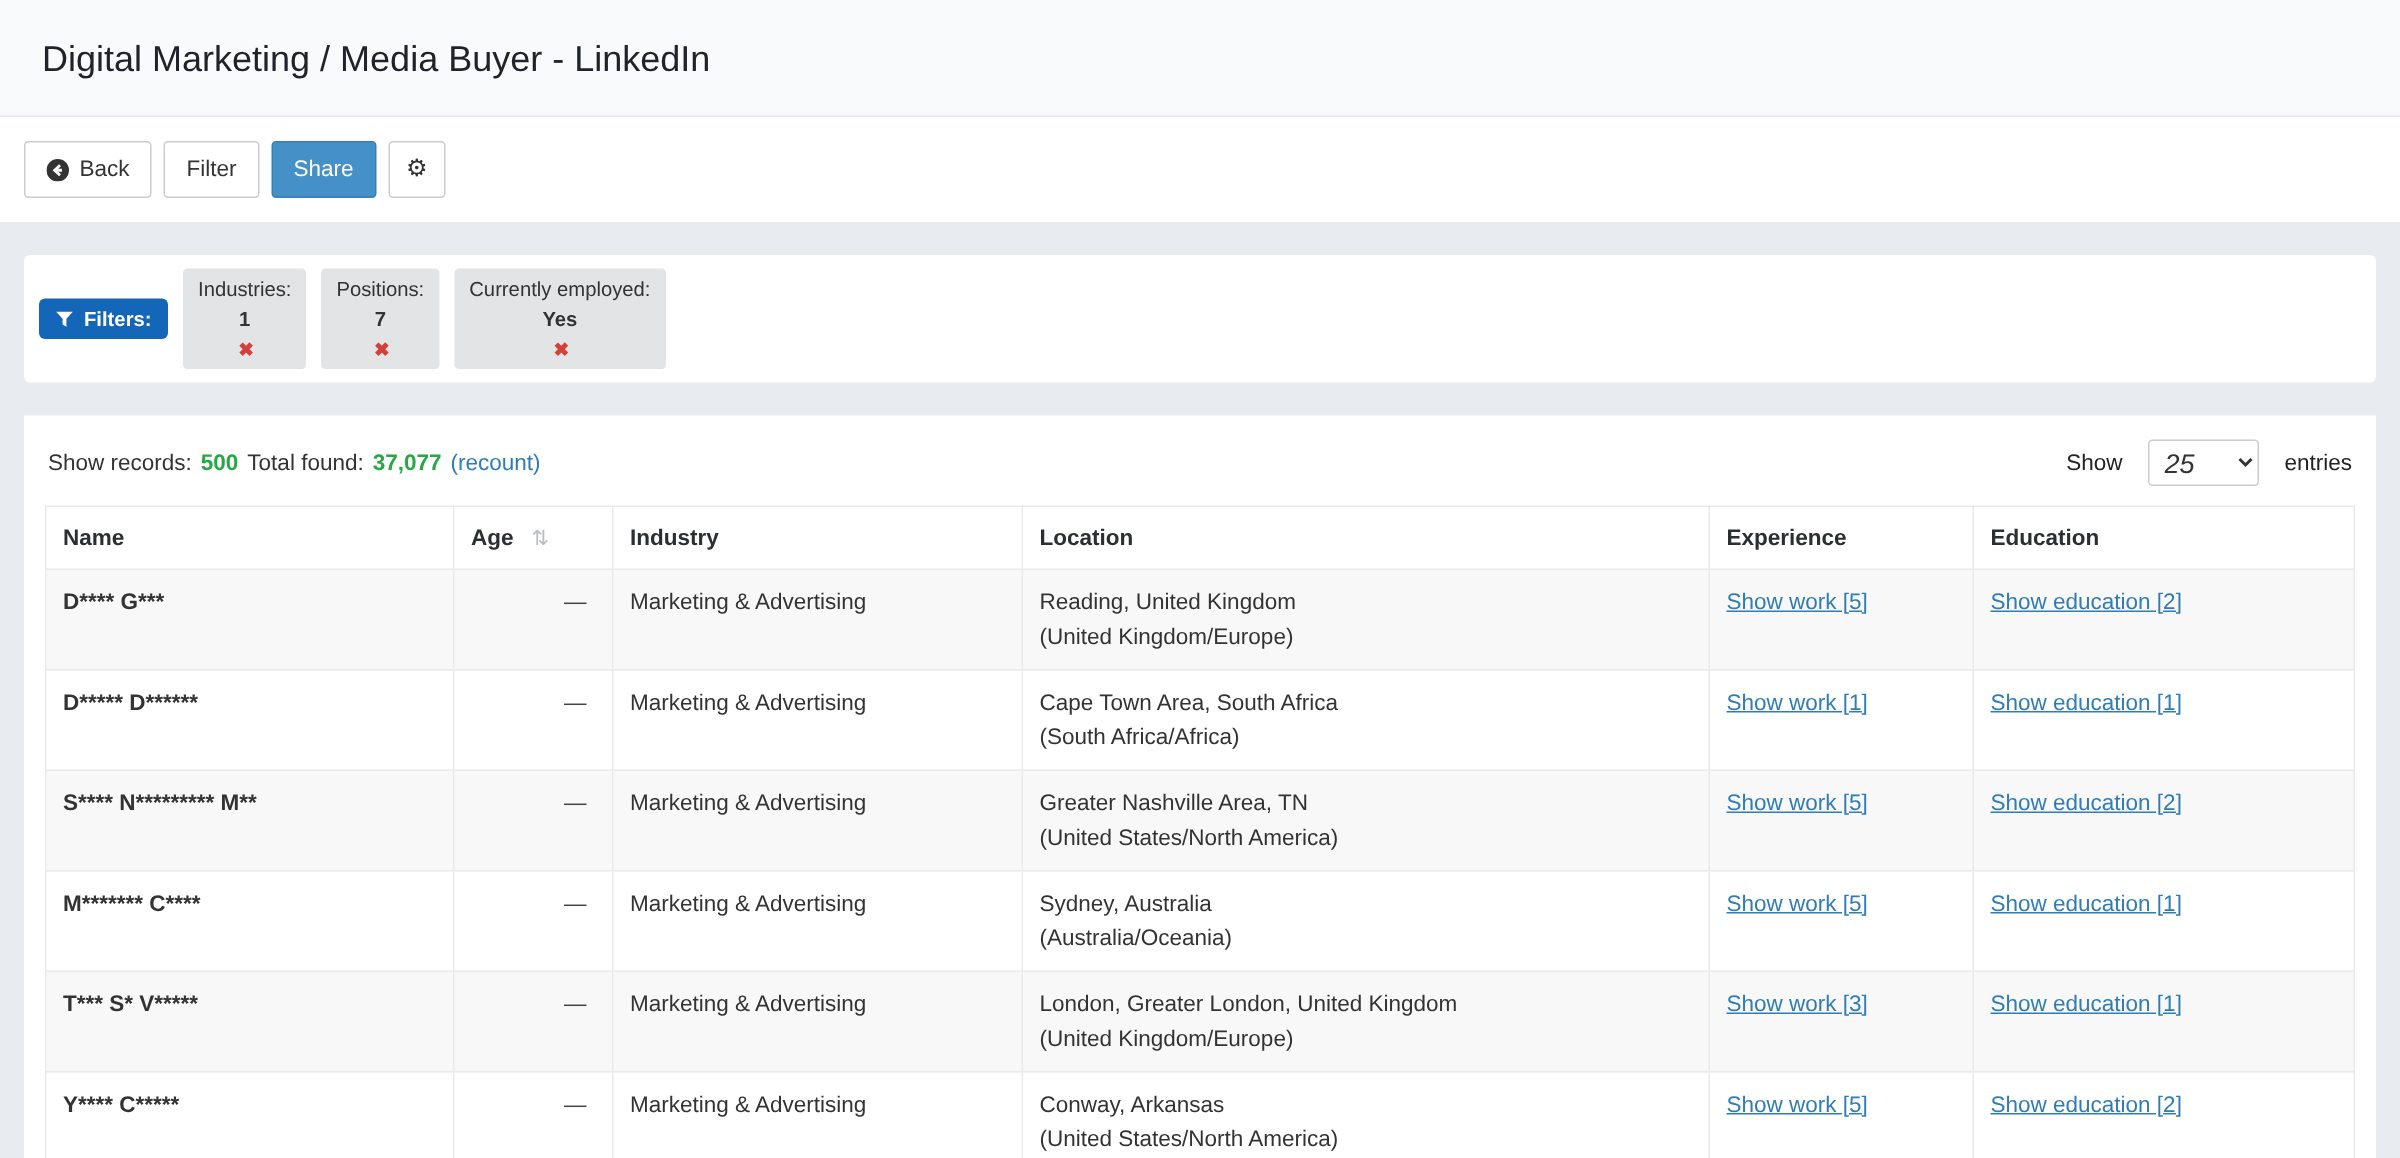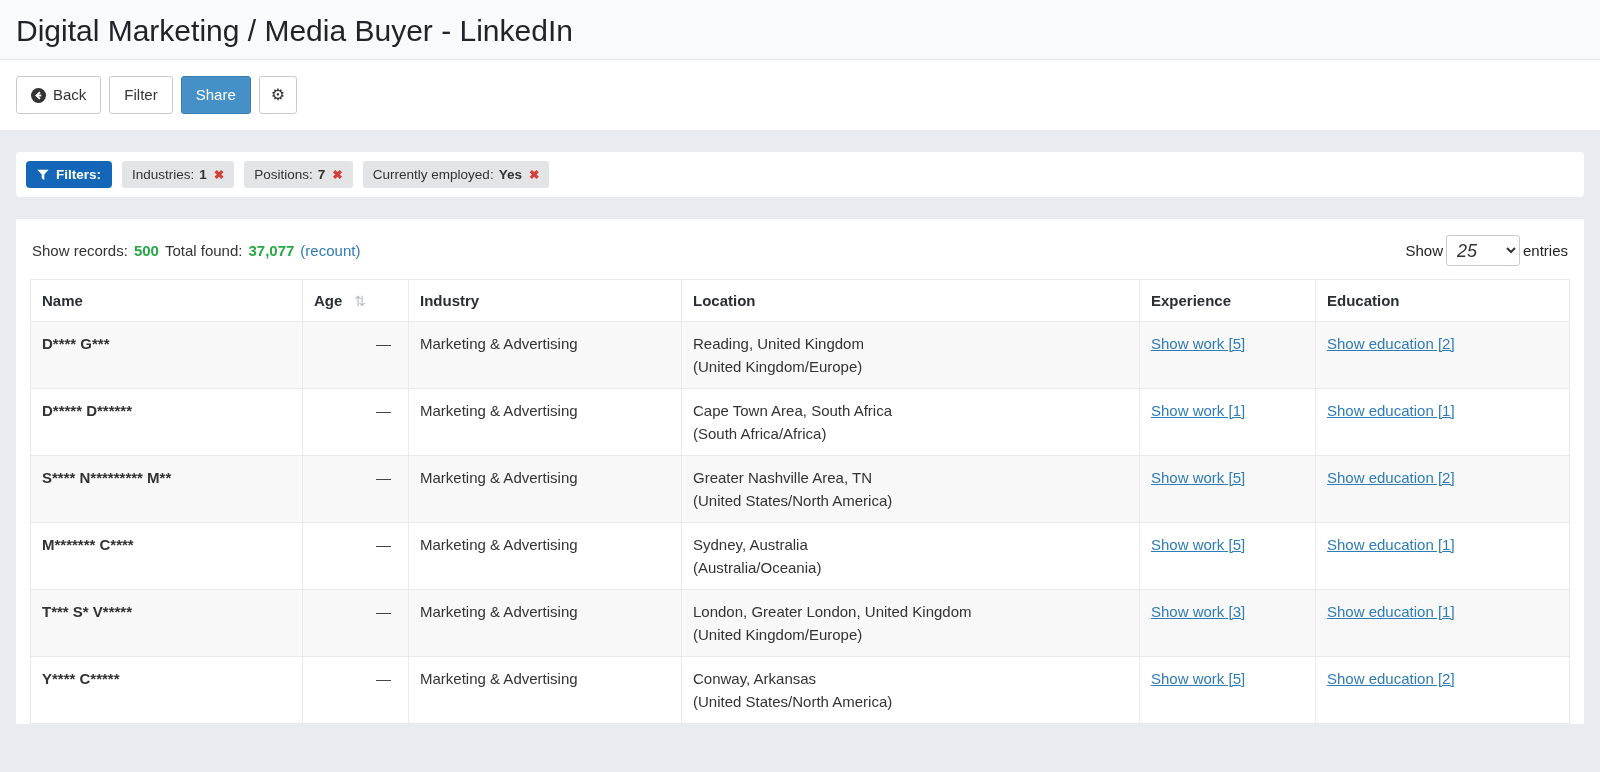--- a/index.html
+++ b/index.html
@@ -5,21 +5,21 @@
   * { box-sizing: border-box; }
   html,body { margin:0; padding:0; }
   body {
     width:1600px; height:772px; overflow:hidden;
     background:#e8ecf1;
     font-family:"Liberation Sans", sans-serif;
     color:#333;
   }
   
   .titlebar { background:#f9fafb; padding:14px 16px 11px; border-bottom:1px solid #e6e8eb; }
-  .titlebar h1 { margin:0; font-size:30px; font-weight:400; color:#20242a; }
+  .titlebar h1 { margin:12px; font-size:24px; font-weight:400; color:#20242a; }
 
   
   .toolbar { background:#fff; padding:16px; display:flex; gap:8px; align-items:center; }
   .btn {
     display:inline-flex; align-items:center; gap:7px;
     background:#fff; border:1px solid #c9ccd0; border-radius:3px;
     padding:8px 14px; font-size:15px; color:#333; cursor:pointer;
     font-family:Liberation Sans, sans-serif; line-height:20px;
   }
   .btn-primary { background:#4590c6; border-color:#3a80b4; color:#fff; }
@@ -31,32 +31,32 @@
     margin:22px 16px 0; background:#fff; border-radius:4px;
     padding:9px 10px; display:flex; align-items:center; gap:10px;
   }
   .filters-btn {
     background:#1467b8; color:#fff; border:none; border-radius:4px;
     padding:6px 11px; font-size:13.5px; font-weight:700;
     display:inline-flex; align-items:center; gap:7px; cursor:pointer; font-family:inherit;
   }
   .chip {
     background:#e3e4e6; border-radius:3px; padding:6px 10px;
-    font-size:13.5px; color:#333; display:inline-flex; align-items:center; gap:5px;
+    font-size:13.5px; color:#333; display:inline-flex; align-items:center; gap:5px;flex-direction:column;
   }
   .chip b { font-weight:700; }
   .chip .x { color:#d43f3a; font-weight:700; font-size:12.5px; cursor:pointer; margin-left:2px; }
 
   
   .panel { margin:22px 16px 0; background:#fff; padding:14px 14px 0; }
   .records { display:flex; justify-content:space-between; align-items:center; font-size:15px; margin:2px 2px 13px; }
   .records-left { display:flex; gap:6px; align-items:baseline; flex-wrap:wrap; }
   .green { color:#28a745; font-weight:700; }
   .recount { color:#2f7cb6; font-weight:400; text-decoration:none; }
-  .pagesize { display:flex; align-items:center; gap:3px; font-size:15px; color:#222; }
+  .pagesize { display:flex; align-items:center; gap:17px; font-size:15px; color:#222; }
   .pagesize select {
     font-family:inherit; font-size:18px; padding:4px 6px;
     border:1px solid #c9ccd0; border-radius:3px; width:74px; height:31px;
     color:#333; background:#fff;font-style:italic;
   }
 
   
   table { width:100%; border-collapse:collapse; font-size:15px; table-layout:fixed; }
   th, td { border:1px solid #e9eaec; text-align:left; vertical-align:top; }
   th { font-weight:700; padding:12px 11px; color:#2b2f33; background:#fff; }

